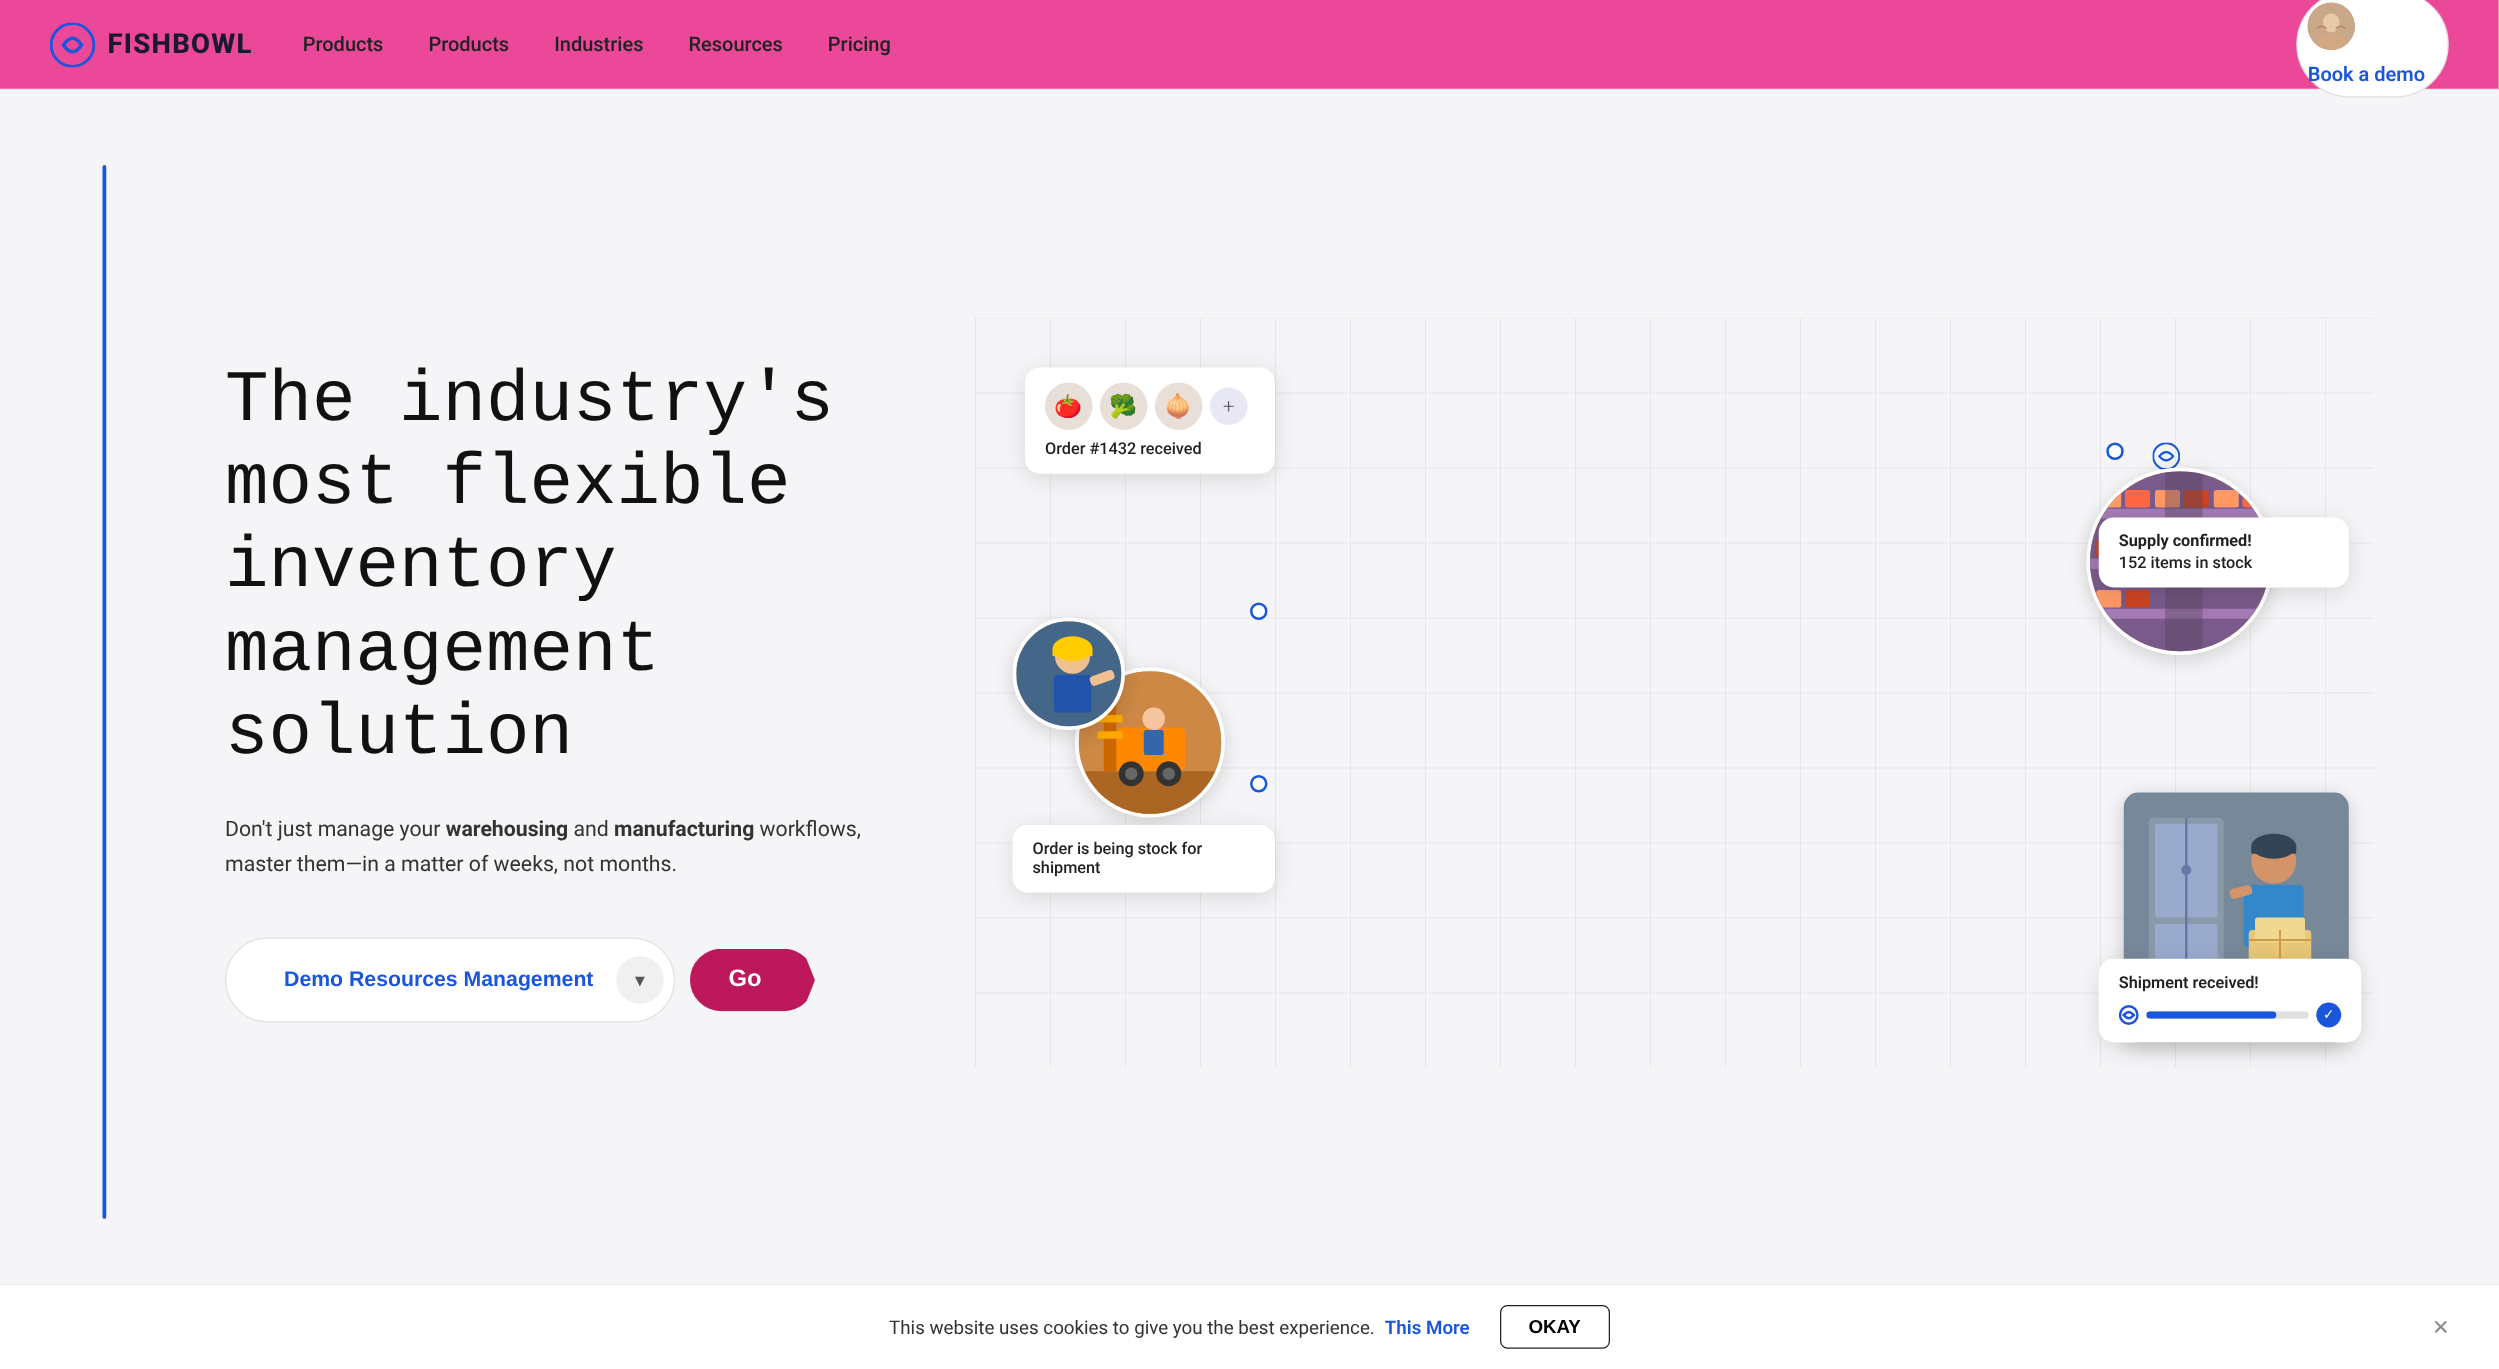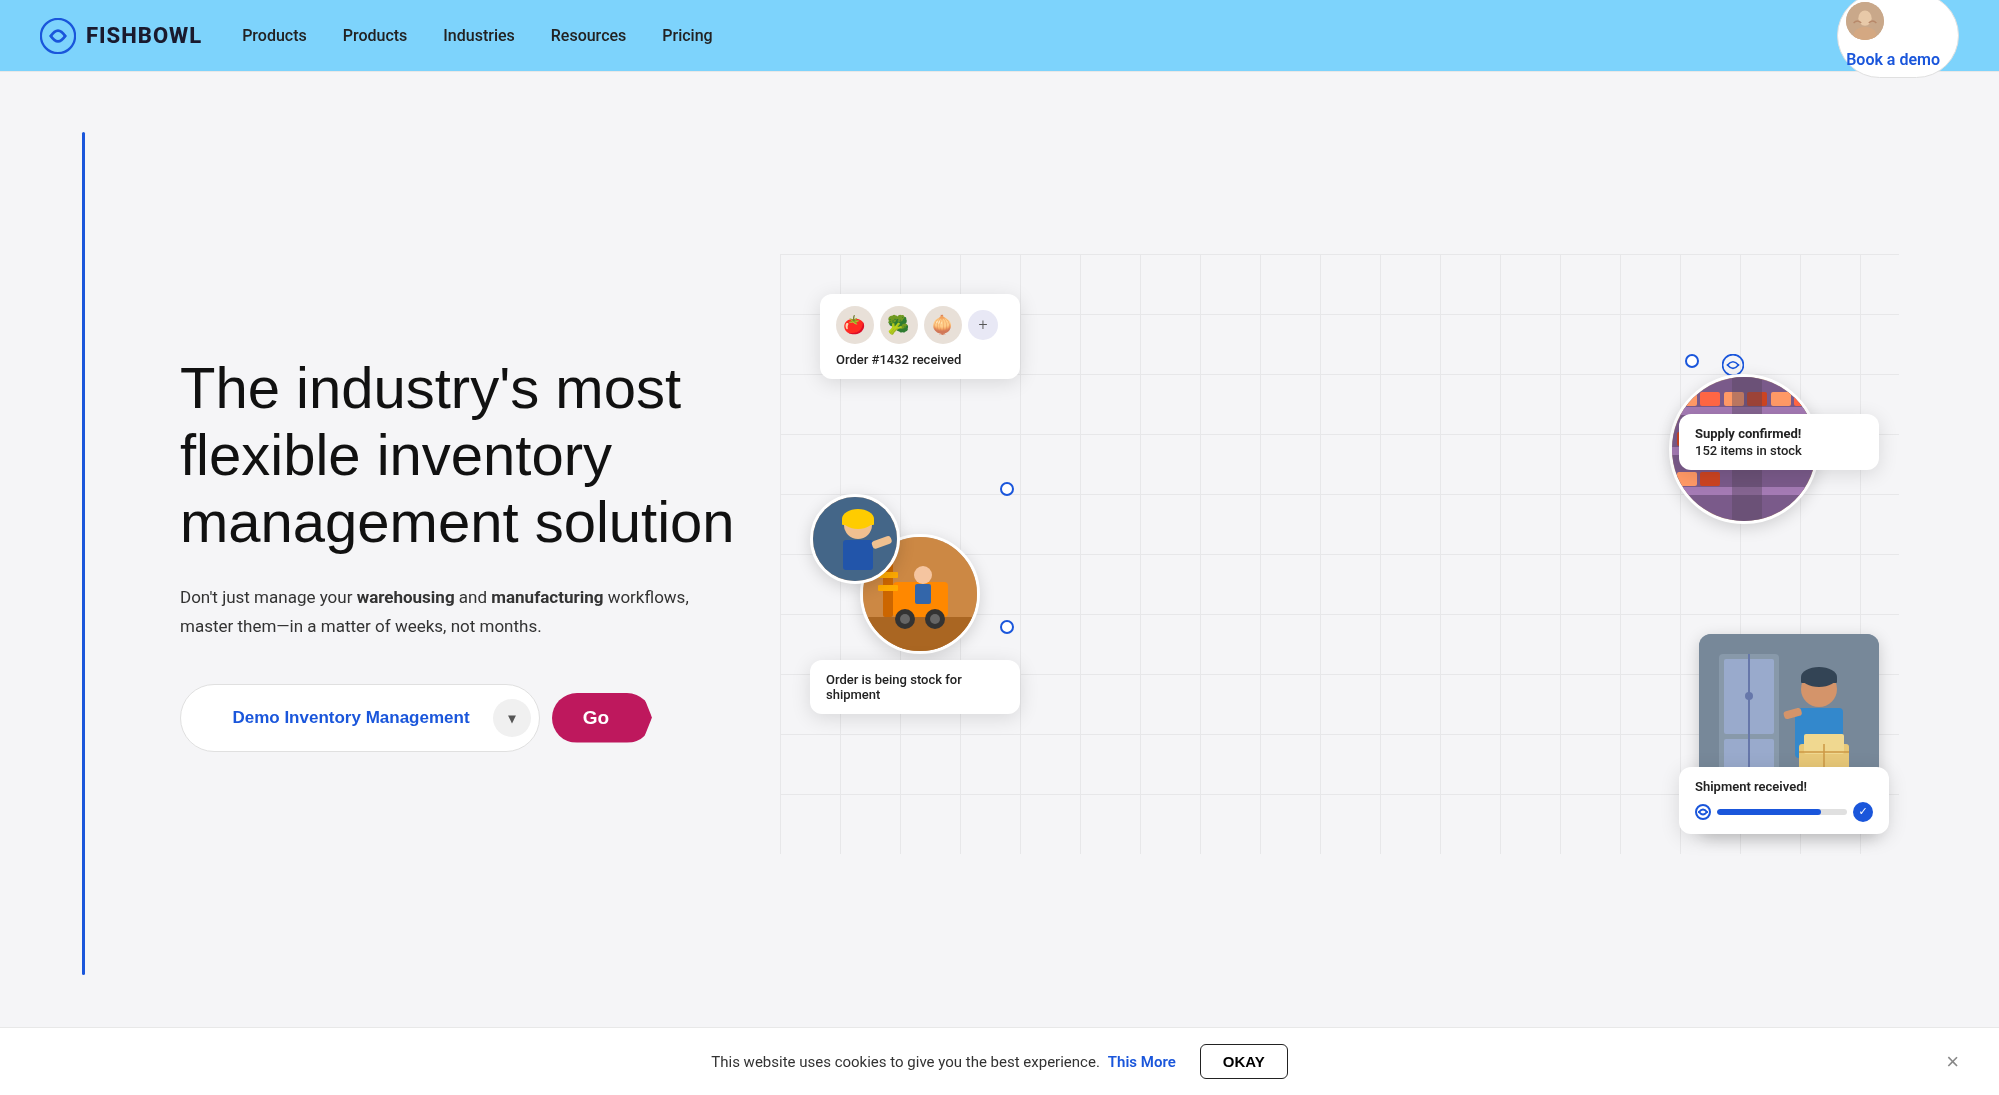--- a/index.html
+++ b/index.html
@@ -5,21 +5,21 @@
     * { margin: 0; padding: 0; box-sizing: border-box; }
     body {
       font-family: -apple-system, BlinkMacSystemFont, 'Segoe UI', Roboto, sans-serif;
       background: #f5f5f7;
       min-height: 1095px;
       overflow-x: hidden;
     }
 
     
     nav {
-      background: #7dd3fc;
+      background: #ec4899;
       border-bottom: 1px solid #e8e8e8;
       display: flex;
       align-items: center;
       padding: 0 40px;
       height: 72px;
       position: relative;
       z-index: 10;
     }
     .logo {
       display: flex;
@@ -116,21 +116,21 @@
     .hero-left {
       flex: 1;
       max-width: 600px;
     }
     .hero-headline {
       font-size: 58px;
       font-weight: 300;
       line-height: 1.15;
       color: #111;
       margin-bottom: 28px;
-      font-family: Liberation Sans, sans-serif;
+      font-family: Liberation Mono, monospace;
     }
     .hero-subtext {
       font-size: 17px;
       color: #333;
       line-height: 1.65;
       margin-bottom: 44px;
       max-width: 520px;
     }
     .hero-subtext strong {
       font-weight: 700;
@@ -431,21 +431,21 @@
     <div class="scroll-line"></div>
   </div>
 
   <div class="hero-left">
     <h1 class="hero-headline">The industry's most flexible inventory management solution</h1>
     <p class="hero-subtext">
       Don't just manage your <strong>warehousing</strong> and <strong>manufacturing</strong> workflows, master them—in a matter of weeks, not months.
     </p>
     <div class="hero-cta">
       <button class="demo-btn">
-        <span class="demo-btn-text">Demo Inventory Management</span>
+        <span class="demo-btn-text">Demo Resources Management</span>
         <span class="demo-btn-arrow">▾</span>
       </button>
       <button class="go-btn">Go</button>
     </div>
   </div>
 
   <div class="hero-right">
     <div class="grid-bg"></div>
 
     <div class="conn-dot" style="top:228px; left:220px;"></div>

